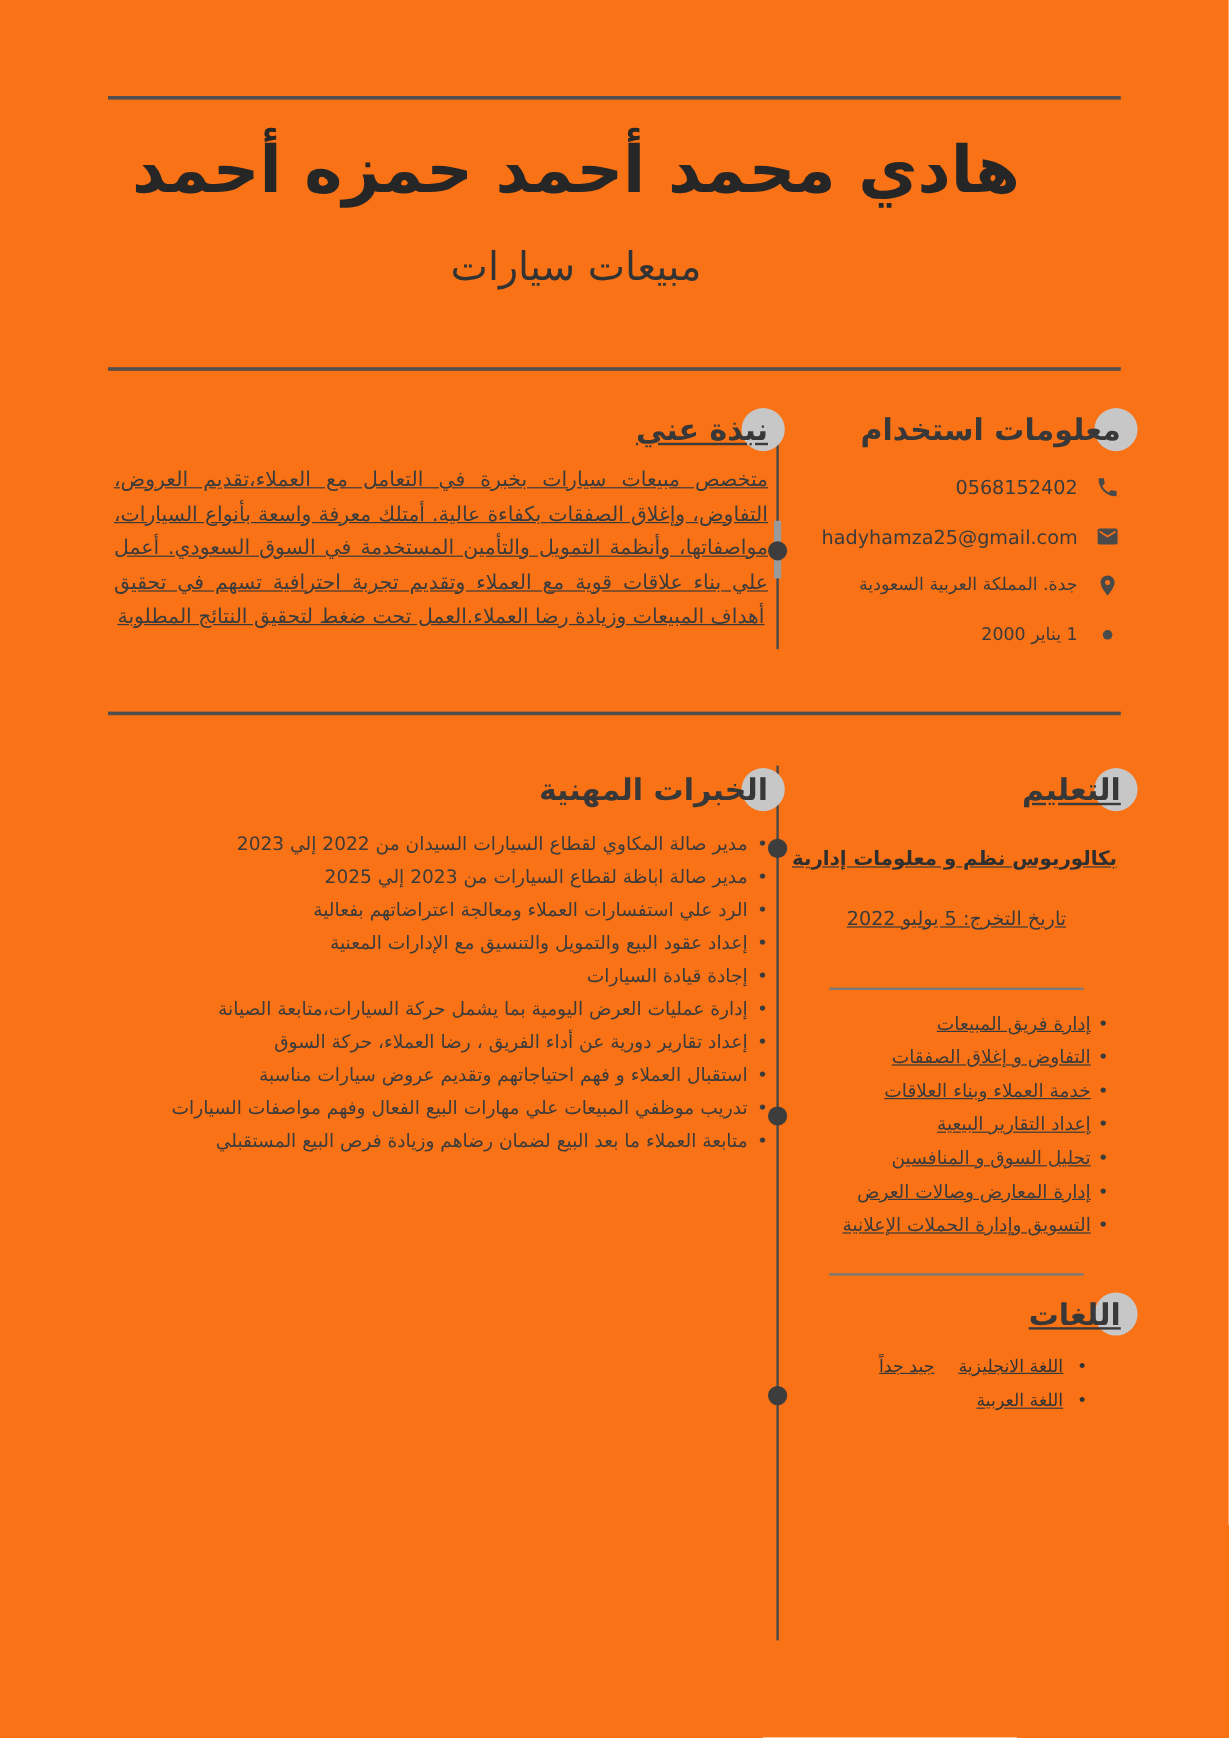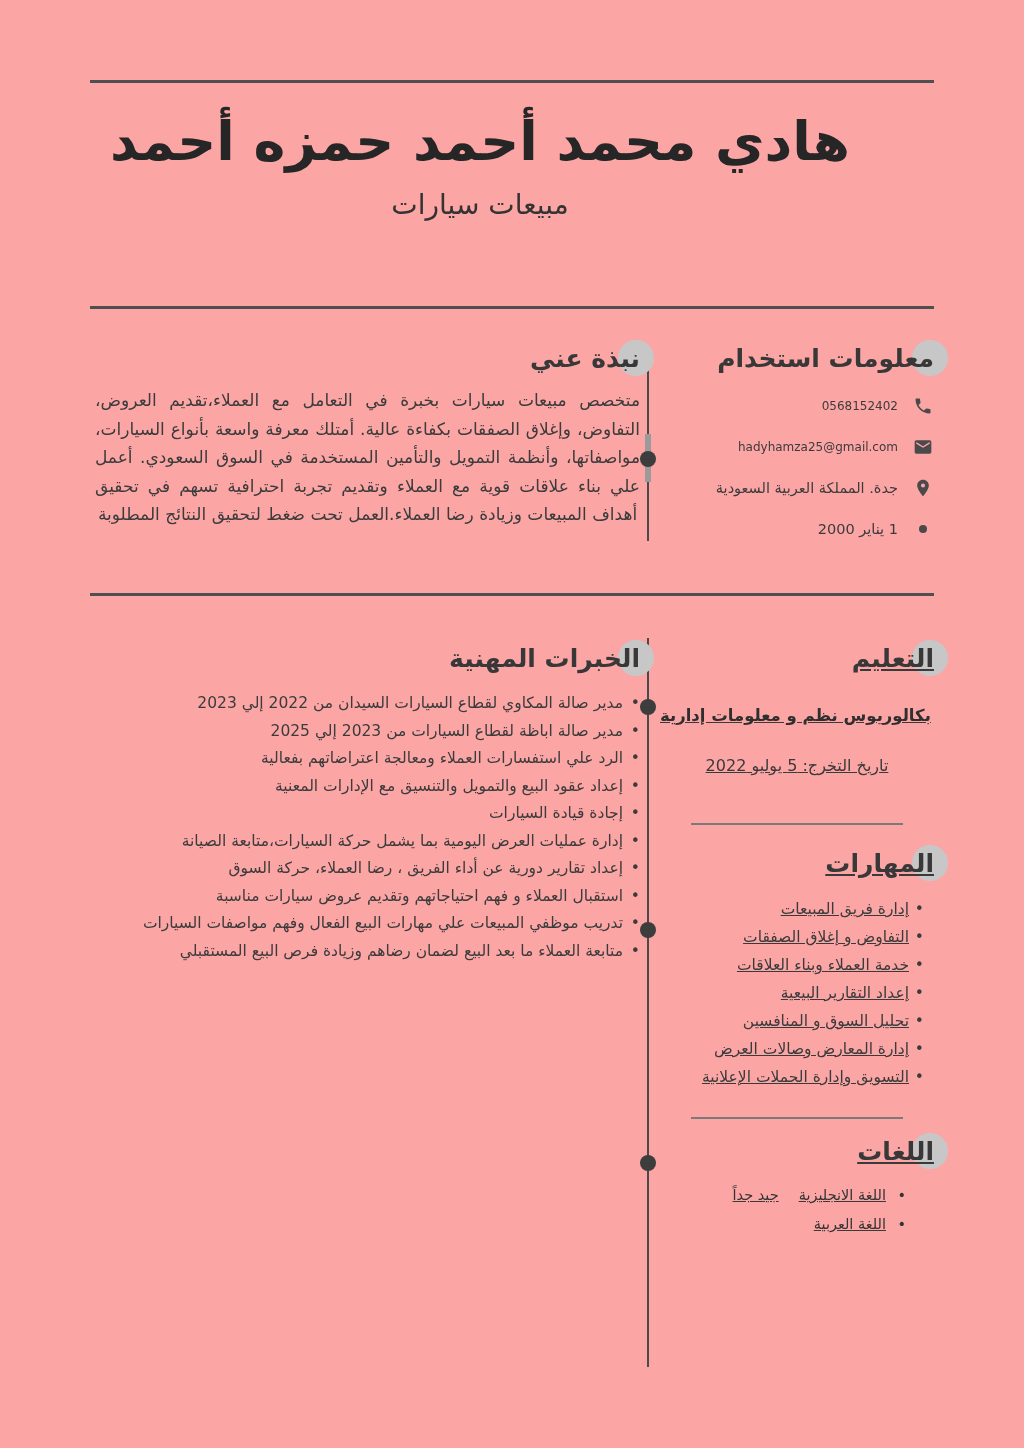--- a/index.html
+++ b/index.html
@@ -1,43 +1,43 @@
 <!DOCTYPE html>
 <html lang="ar"><head>
 <meta charset="utf-8">
 <style>
   html,body{margin:0;padding:0;background:#fff;}
   .page{
-    position:relative;width:1024px;height:1448px;background:#fca5a5;
+    position:relative;width:1024px;height:1448px;background:#f97316;
     font-family:"DejaVu Sans",sans-serif;color:#3a3a3a;overflow:hidden;
   }
   .hline{position:absolute;height:3px;background:#4f4f4f;}
   .vline{position:absolute;width:2px;background:#4a4a4a;}
   .vseg{position:absolute;width:6px;background:#9a9a9a;}
   .vdot{position:absolute;width:16px;height:16px;border-radius:50%;background:#3d3d3d;}
 
   
   .title-block{position:absolute;left:90px;top:96px;width:780px;text-align:center;direction:rtl;}
   .cv-name{font-size:54px;font-weight:bold;color:#262626;line-height:1.7;margin:0;}
-  .cv-role{font-size:28px;color:#333;}
+  .cv-role{font-size:33px;color:#333;margin-top:14px;}
 
   
   .sec-h{position:relative;z-index:0;font-size:25px;font-weight:bold;color:#383838;direction:rtl;text-align:right;line-height:34px;}
   .sec-h::before{content:'';position:absolute;z-index:-1;right:-14px;top:-2px;width:36px;height:36px;border-radius:50%;background:#c7c7c7;}
 
   
-  .about-col{position:absolute;left:95px;top:342px;width:545px;}
+  .about-col{position:absolute;left:95px;top:342px;width:545px;text-decoration:underline;}
   .about-text{margin-top:10px;font-size:17px;line-height:28.5px;color:#3b3b3b;direction:rtl;text-align:justify;text-align-last:center;}
 
   .contact-col{position:absolute;left:660px;top:342px;width:274px;direction:rtl;}
   .contact-rows{margin-top:18px;}
   .c-row{display:flex;align-items:center;gap:14px;margin-bottom:17px;min-height:24px;direction:rtl;}
   .c-ico{width:22px;height:22px;flex:0 0 22px;display:flex;align-items:center;justify-content:center;}
   .c-ico svg{width:20px;height:20px;fill:#4a4a4a;}
-  .c-val{font-size:12px;color:#3b3b3b;}
+  .c-val{font-size:16px;color:#3b3b3b;}
   .c-val.small{font-size:14.5px;}
   .dot-ico{width:8px;height:8px;border-radius:50%;background:#4a4a4a;}
 
   
   .exp-col{position:absolute;left:30px;top:642px;width:610px;direction:rtl;}
   .exp-list{list-style:none;margin:14px 0 0;padding:0;font-size:15.5px;line-height:27.5px;color:#3b3b3b;}
   .exp-list li{position:relative;padding-right:17px;text-align:right;}
   .exp-list li::before{content:'\2022';position:absolute;right:0;top:0;color:#3b3b3b;}
 
   .edu-col{position:absolute;left:660px;top:642px;width:274px;direction:rtl;text-decoration:underline;}
@@ -136,21 +136,20 @@
     </ul>
   </div>
 
   <div class="edu-col">
     <div class="sec-h">التعليم</div>
     <div class="degree">بكالوريوس نظم و معلومات إدارية</div>
     <div class="grad">تاريخ التخرج: 5 يوليو 2022</div>
 
     <div class="sub-div"></div>
 
-    <div class="sec-h skills-h">المهارات</div>
     <ul class="skill-list">
       <li>إدارة فريق المبيعات</li>
       <li>التفاوض و إغلاق الصفقات</li>
       <li>خدمة العملاء وبناء العلاقات</li>
       <li>إعداد التقارير البيعية</li>
       <li>تحليل السوق و المنافسين</li>
       <li>إدارة المعارض وصالات العرض</li>
       <li>التسويق وإدارة الحملات الإعلانية</li>
     </ul>
 

